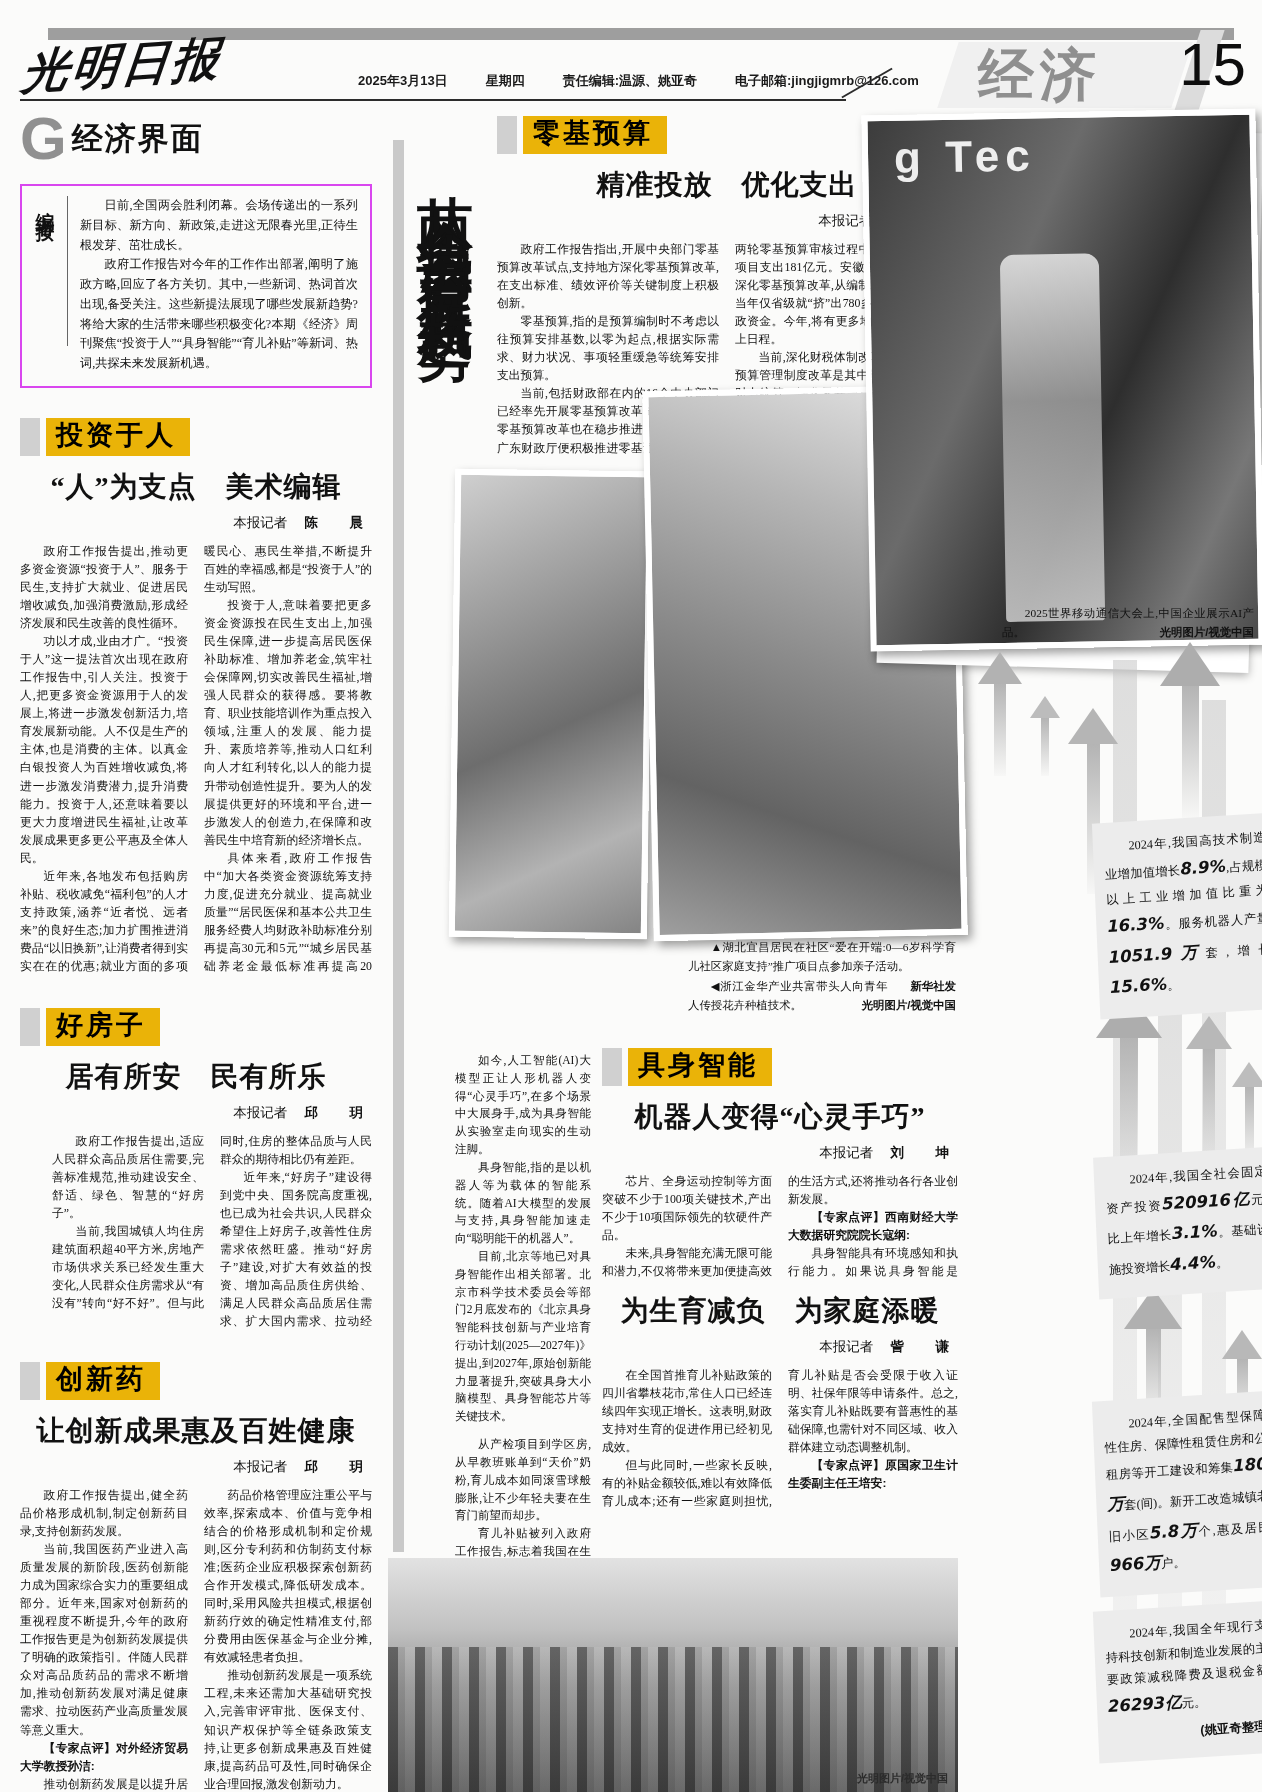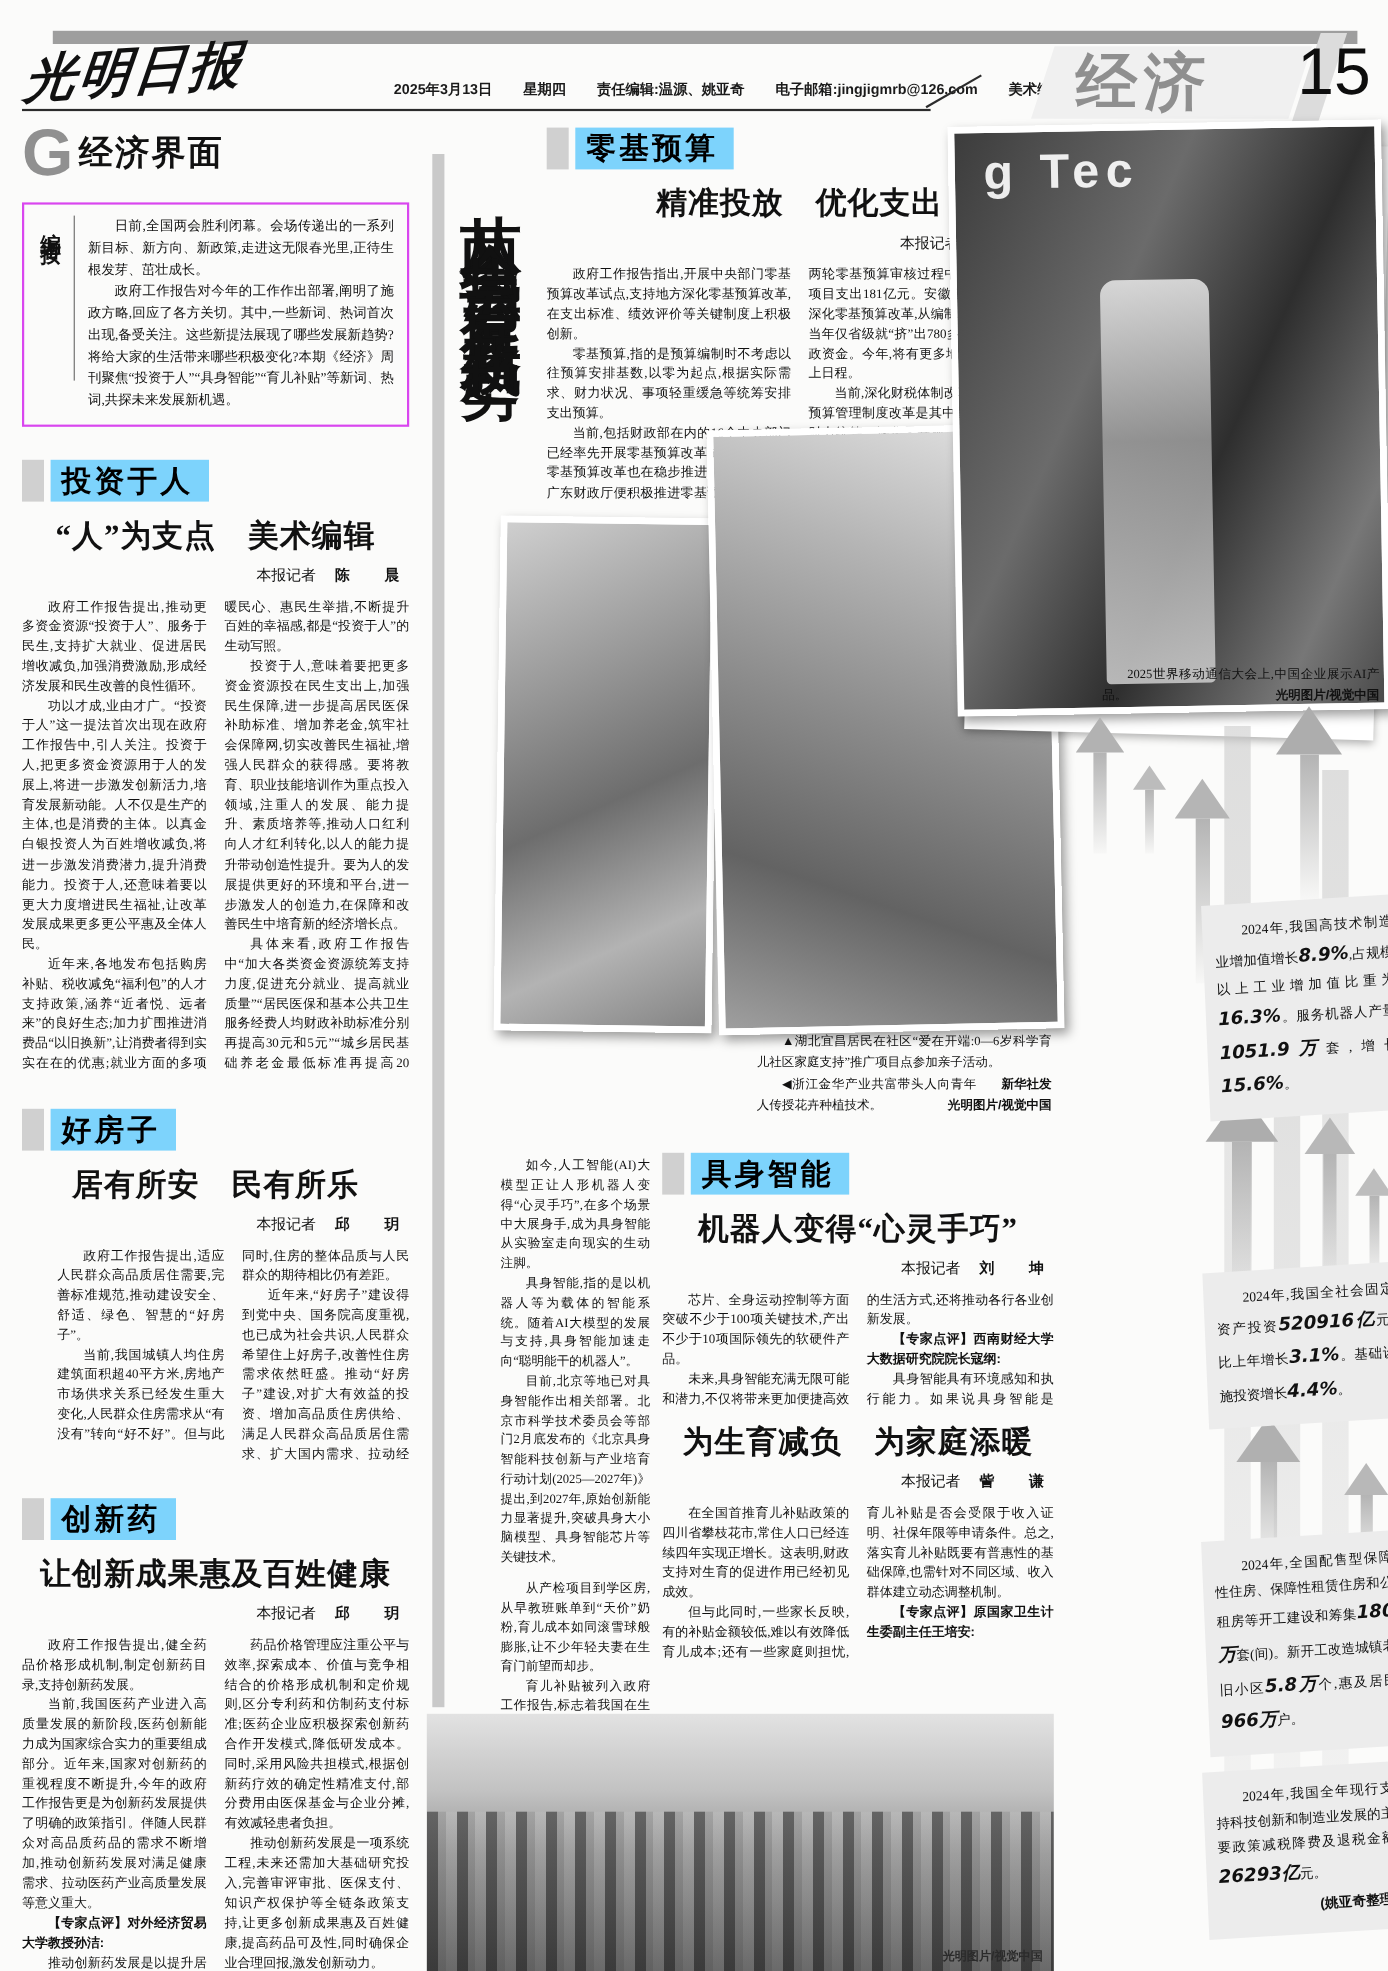--- a/index.html
+++ b/index.html
@@ -3,21 +3,21 @@
 <meta charset="utf-8">
 <style>
   html,body{margin:0;padding:0;background:#6e6e6e;}
   .page{position:relative;width:1262px;height:1792px;margin:0 auto;background:#fbfbfa;
         overflow:hidden;color:#111;font-family:"Liberation Serif","DejaVu Serif",serif;}
 
   
   .topbar{position:absolute;left:48px;top:28px;width:1186px;height:12px;background:#9e9e9e;}
   .masthead-logo{position:absolute;left:22px;top:34px;font-size:47px;font-weight:bold;font-style:italic;
         transform:rotate(-4deg) skewX(-10deg);letter-spacing:3px;}
-  .masthead-meta{position:absolute;left:358px;top:72px;display:flex;gap:28px;
+  .masthead-meta{position:absolute;left:358px;top:72px;display:flex;gap:38px;
         font-family:"Liberation Sans",sans-serif;font-size:13px;font-weight:bold;color:#1a1a1a;white-space:nowrap;}
   .header-rule{position:absolute;left:20px;top:99px;width:826px;border-top:2px solid #2c2c2c;}
   .header-diag{position:absolute;left:838px;top:82px;width:58px;border-top:2px solid #2c2c2c;transform:rotate(-30deg);}
   .section-tab{position:absolute;left:948px;top:42px;width:234px;height:66px;background:#f0f0f0;transform:skewX(-18deg);}
   .diag-stripe2{position:absolute;left:1186px;top:30px;width:24px;height:90px;background:#dcdcdc;transform:skewX(-18deg);}
   .section-tab-label{position:absolute;left:978px;top:38px;font-size:56px;font-weight:900;color:#8f8f8f;
         letter-spacing:6px;font-family:"Liberation Sans",sans-serif;}
   .page-num{position:absolute;right:16px;top:30px;font-size:60px;color:#0d0d0d;font-family:"Liberation Sans",sans-serif;}
 
   
@@ -27,22 +27,22 @@
   .brand-name{font-size:31px;font-weight:900;letter-spacing:2px;font-family:"Liberation Sans",sans-serif;}
   .note{border:2px solid #d946ef;display:flex;padding:10px 12px 12px 10px;margin:0 0 30px;}
   .note-label{writing-mode:vertical-rl;text-orientation:upright;font-weight:900;font-size:19px;letter-spacing:5px;
         font-family:"Liberation Sans",sans-serif;border-right:1px solid #666;padding-right:9px;margin-right:12px;height:150px;}
   .note-body{font-size:12.2px;line-height:1.62;text-align:justify;}
   .note-body p{margin:0;text-indent:2em;}
 
   .article{margin-bottom:18px;}
   .tag-row{display:flex;align-items:stretch;height:38px;margin:0 0 12px;}
   .tag-sq{width:20px;background:#d0d0d0;margin-right:6px;}
-  .tag-label{background:#7dd3fc;color:#000;font-weight:900;font-size:27px;line-height:38px;
-        padding:0 14px 0 10px;letter-spacing:3px;font-family:Liberation Sans, sans-serif;white-space:nowrap;}
+  .tag-label{background:#eab308;color:#000;font-weight:900;font-size:27px;line-height:38px;
+        padding:0 14px 0 10px;letter-spacing:3px;font-family:Liberation Mono, monospace;white-space:nowrap;}
   .article h2{margin:2px 0 8px;text-align:center;font-size:28px;font-weight:900;letter-spacing:1px;}
   .byline{text-align:right;font-size:13.5px;margin:0 0 10px;}
   .byline b{margin-left:14px;letter-spacing:9px;}
   .body2{columns:2;column-gap:16px;column-fill:auto;font-size:11.8px;line-height:1.53;text-align:justify;overflow:hidden;}
   .body2 p{margin:0;text-indent:2em;}
   .body2 p.expert{font-weight:bold;font-family:"Liberation Sans",sans-serif;}
 
   
   .vbar{position:absolute;left:393px;top:140px;width:11px;height:1412px;background:#c9c9c9;}
   .vhead{position:absolute;left:414px;top:150px;height:800px;writing-mode:vertical-rl;text-orientation:upright;

